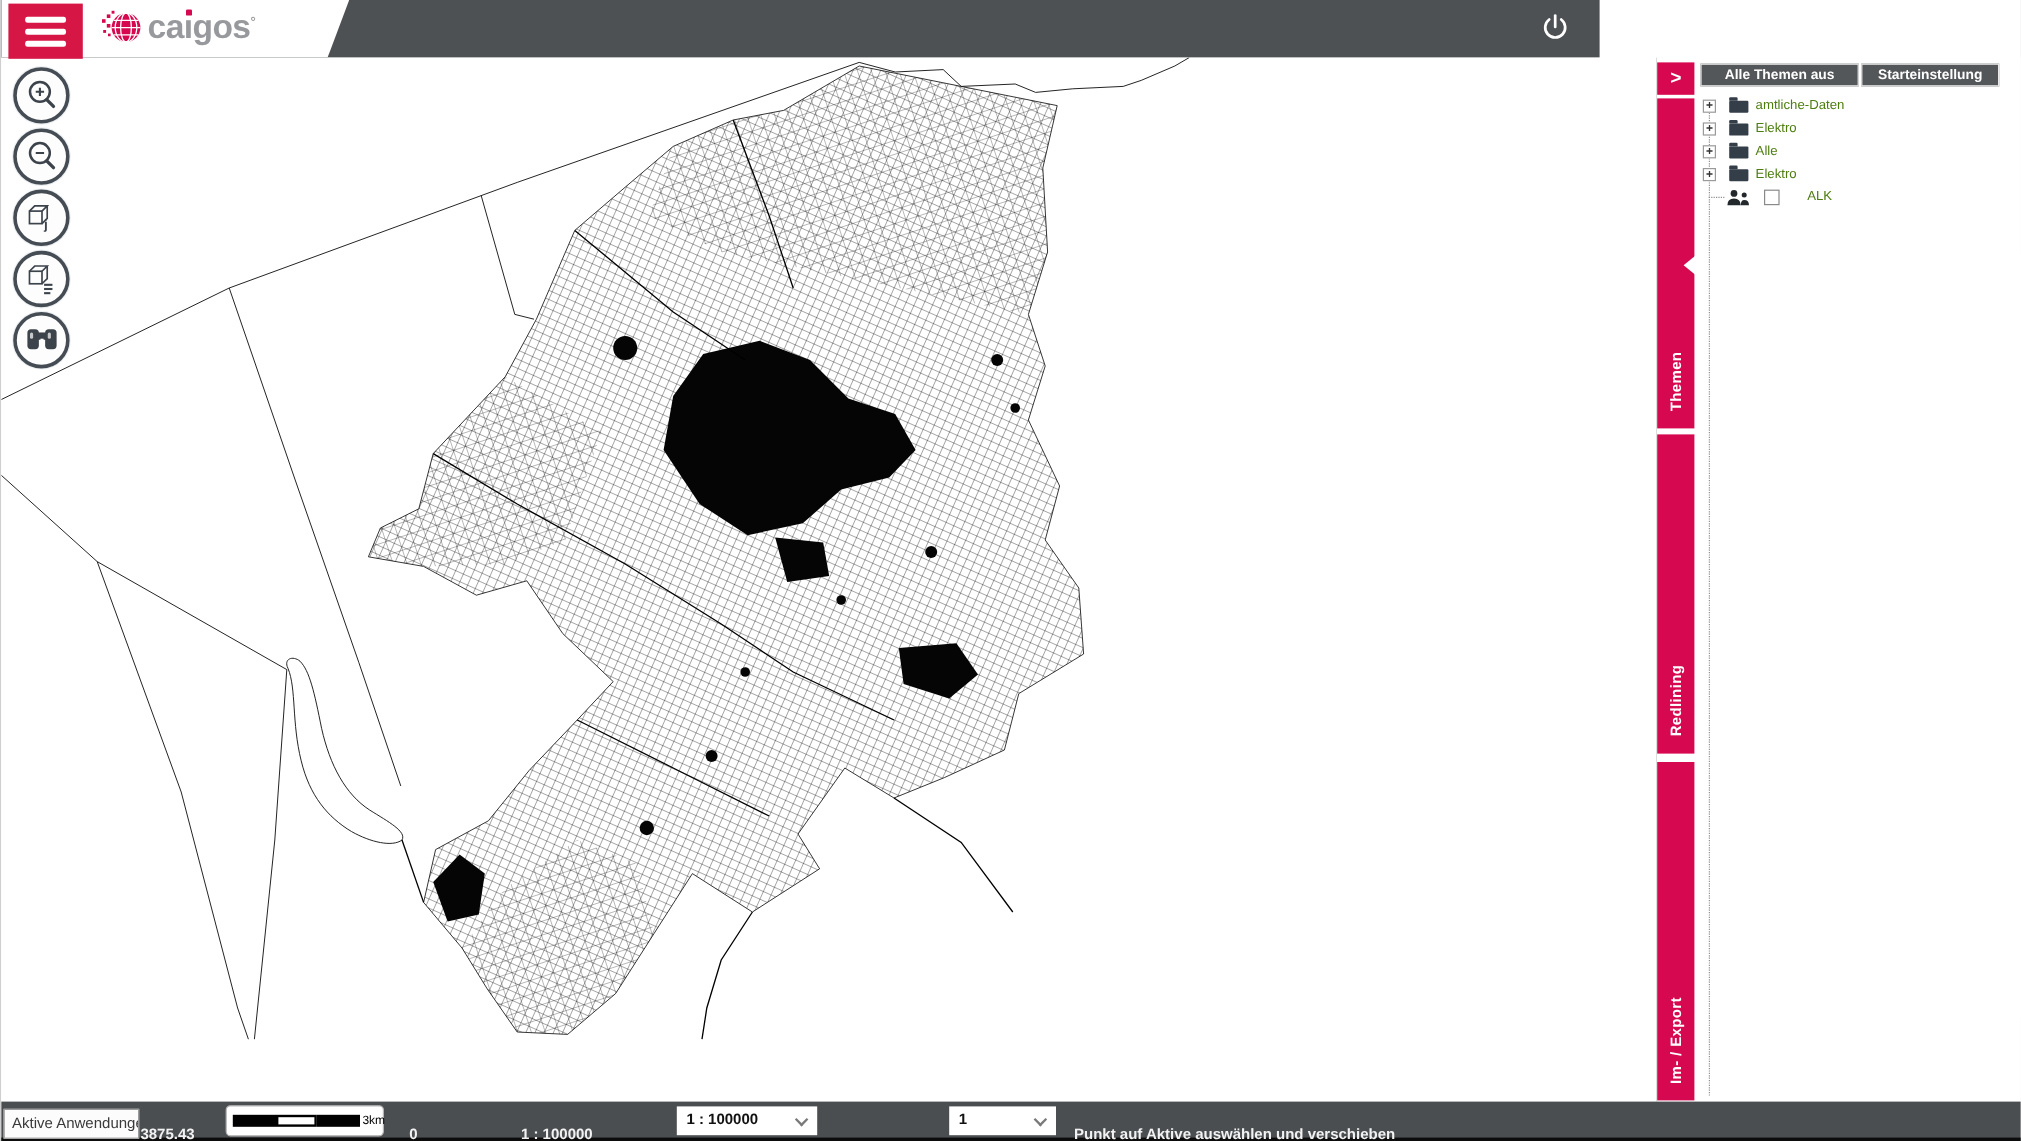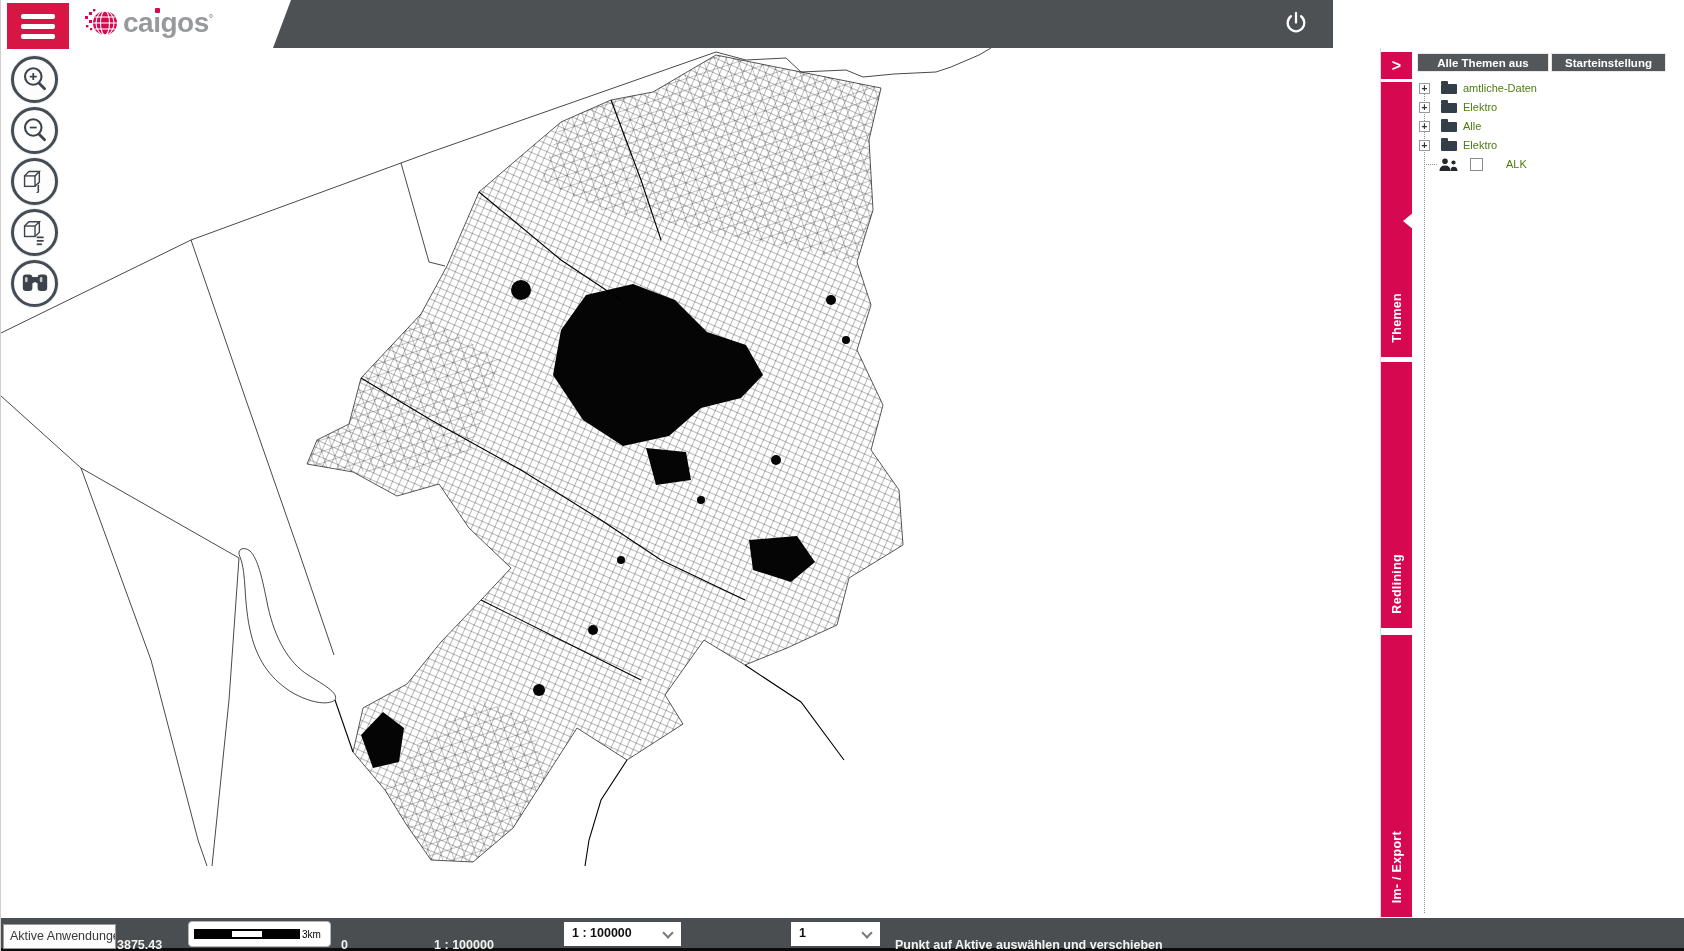--- a/index.html
+++ b/index.html
@@ -64,21 +64,21 @@
   .elbow{ position:absolute; left:10px; top:9px; width:13px; height:1px; border-top:1px dotted #8f8f8f; }
   .people-icon{ position:absolute; left:24px; top:3px; }
   .checkbox{ position:absolute; left:56px; top:3px; width:13px; height:13px; background:#fff; border:1px solid #8a8a8a; cursor:pointer;}
   .tree-row.layer .tree-label{ left:92px; }
   
   .statusbar{ position:absolute; left:0; top:918px; width:1684px; height:33px; background:#4a4e50; color:#f2f2f2;}
   .statusbar::after{ content:""; position:absolute; left:0; bottom:0; width:100%; height:3px; background:#0c0c0c; }
   .sb-text{ position:absolute; top:20px; font-size:12.5px; font-weight:bold; white-space:nowrap; z-index:1;}
   .tooltip{ position:absolute; left:2px; top:6px; width:113px; height:25px; background:#fcfcfc;
     border:1px solid #9b9b9b; color:#3a3a3a; font-size:12.5px; padding:4px 0 0 6px; z-index:3; white-space:nowrap; overflow:hidden;}
-  .scalebox{ position:absolute; left:187px; top:3px; width:143px; height:26px; background:#fff;
+  .scalebox{ position:absolute; left:187px; top:3px; width:132px; height:26px; background:#fff;
     border:1px solid #b5b5b5; border-radius:4px; z-index:1;}
   .scalebar{ position:absolute; left:5px; top:7px; width:106px; height:10px; display:flex; }
   .scalebar .seg1,.scalebar .seg3{ width:36px; height:10px; background:#000; }
   .scalebar .seg2{ width:34px; height:10px; background:#fff; border:2px solid #000; }
   .scalelabel{ position:absolute; left:113px; top:7px; font-size:10px; color:#000; }
   .sb-select{ position:absolute; top:4px; height:24px; background:#fff; color:#111; font-size:12.5px;
     font-weight:bold; padding:4px 0 0 8px; cursor:pointer; z-index:1;}
   .sb-select .chev{ position:absolute; right:9px; top:7px; width:8px; height:8px;
     border-right:2px solid #7a7a7a; border-bottom:2px solid #7a7a7a; transform:rotate(45deg); }
   .sel-scale{ left:563px; width:117px; }

